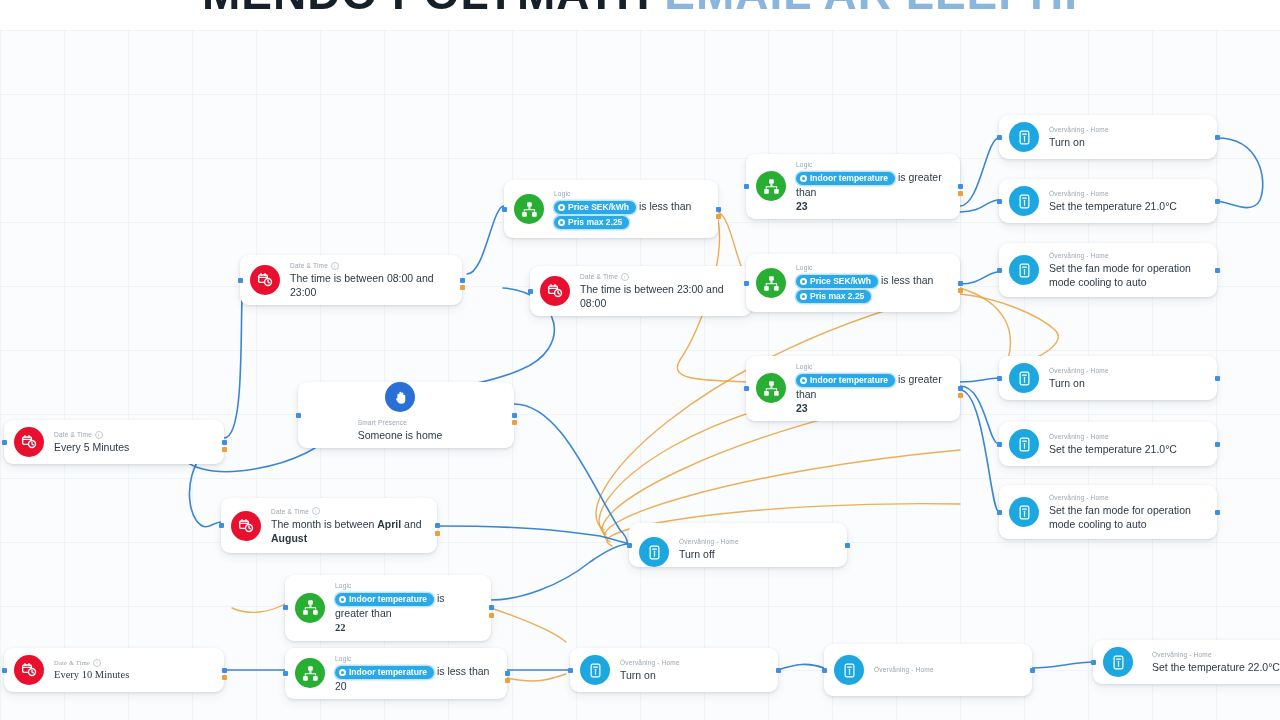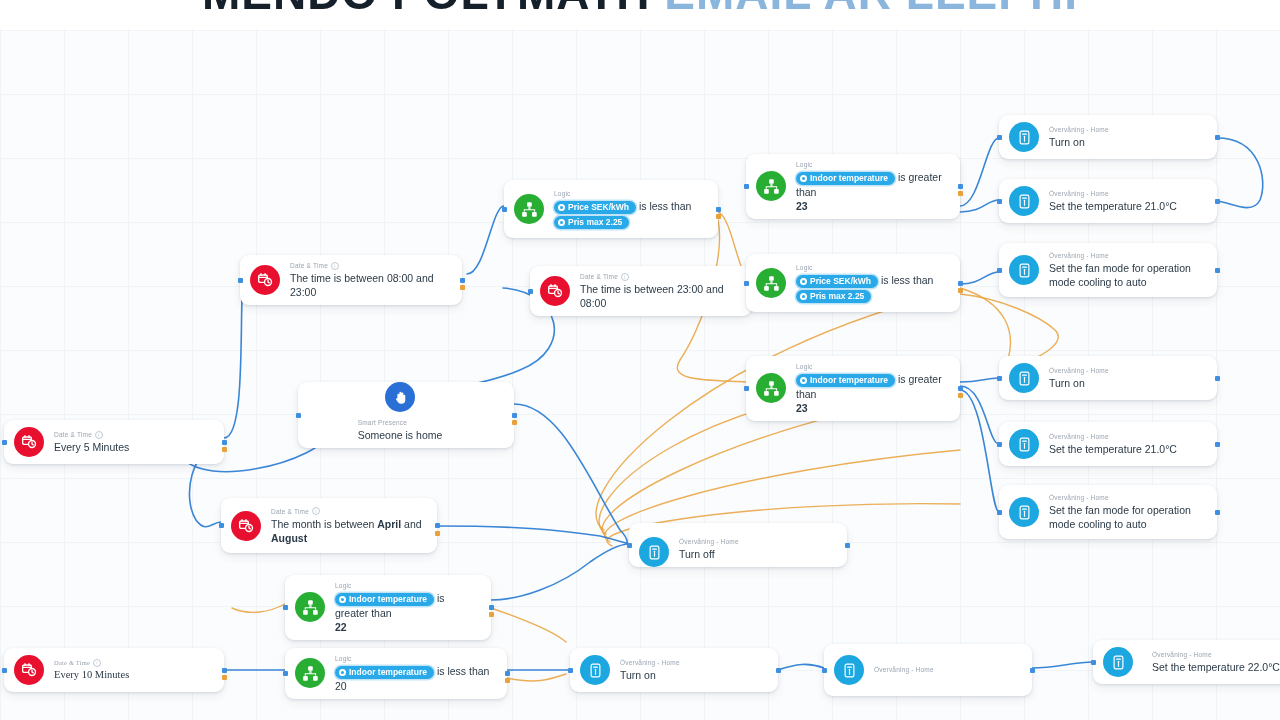--- a/index.html
+++ b/index.html
@@ -380,21 +380,21 @@
             <path d="M12.6 8.2 L12.6 12.4 L19.2 12.4 L19.2 15.2" stroke="#fff" stroke-width="1.5" fill="none"></path>
           </svg>
         </div>
         <div class="body">
           <div class="kicker">
             <span>Logic</span>
           </div>
           <div class="title"><span class="pill">
               <span class="dot"></span>
               <span>Indoor temperature</span>
-            </span><span>is greater than</span><br><span style="font-weight: bold;">22</span></div>
+            </span><span>is greater than</span><br><span style="font-weight: bold; font-family: Liberation Serif, serif;">22</span></div>
         </div>
         <span class="nub in"></span>
         <span class="nub out"></span>
         <span class="nub out2"></span>
       </div>
       <div class="card" style="left: 285px; top: 618px; width: 222px; min-height: 44px;">
         <div class="ico green">
           <svg width="17" height="17" viewBox="0 0 24 24" fill="#fff">
             <rect x="8.6" y="1.8" width="6.6" height="6.2" rx="1.4"></rect>
             <rect x="1.6" y="15.4" width="6.6" height="6.8" rx="1.4"></rect>

